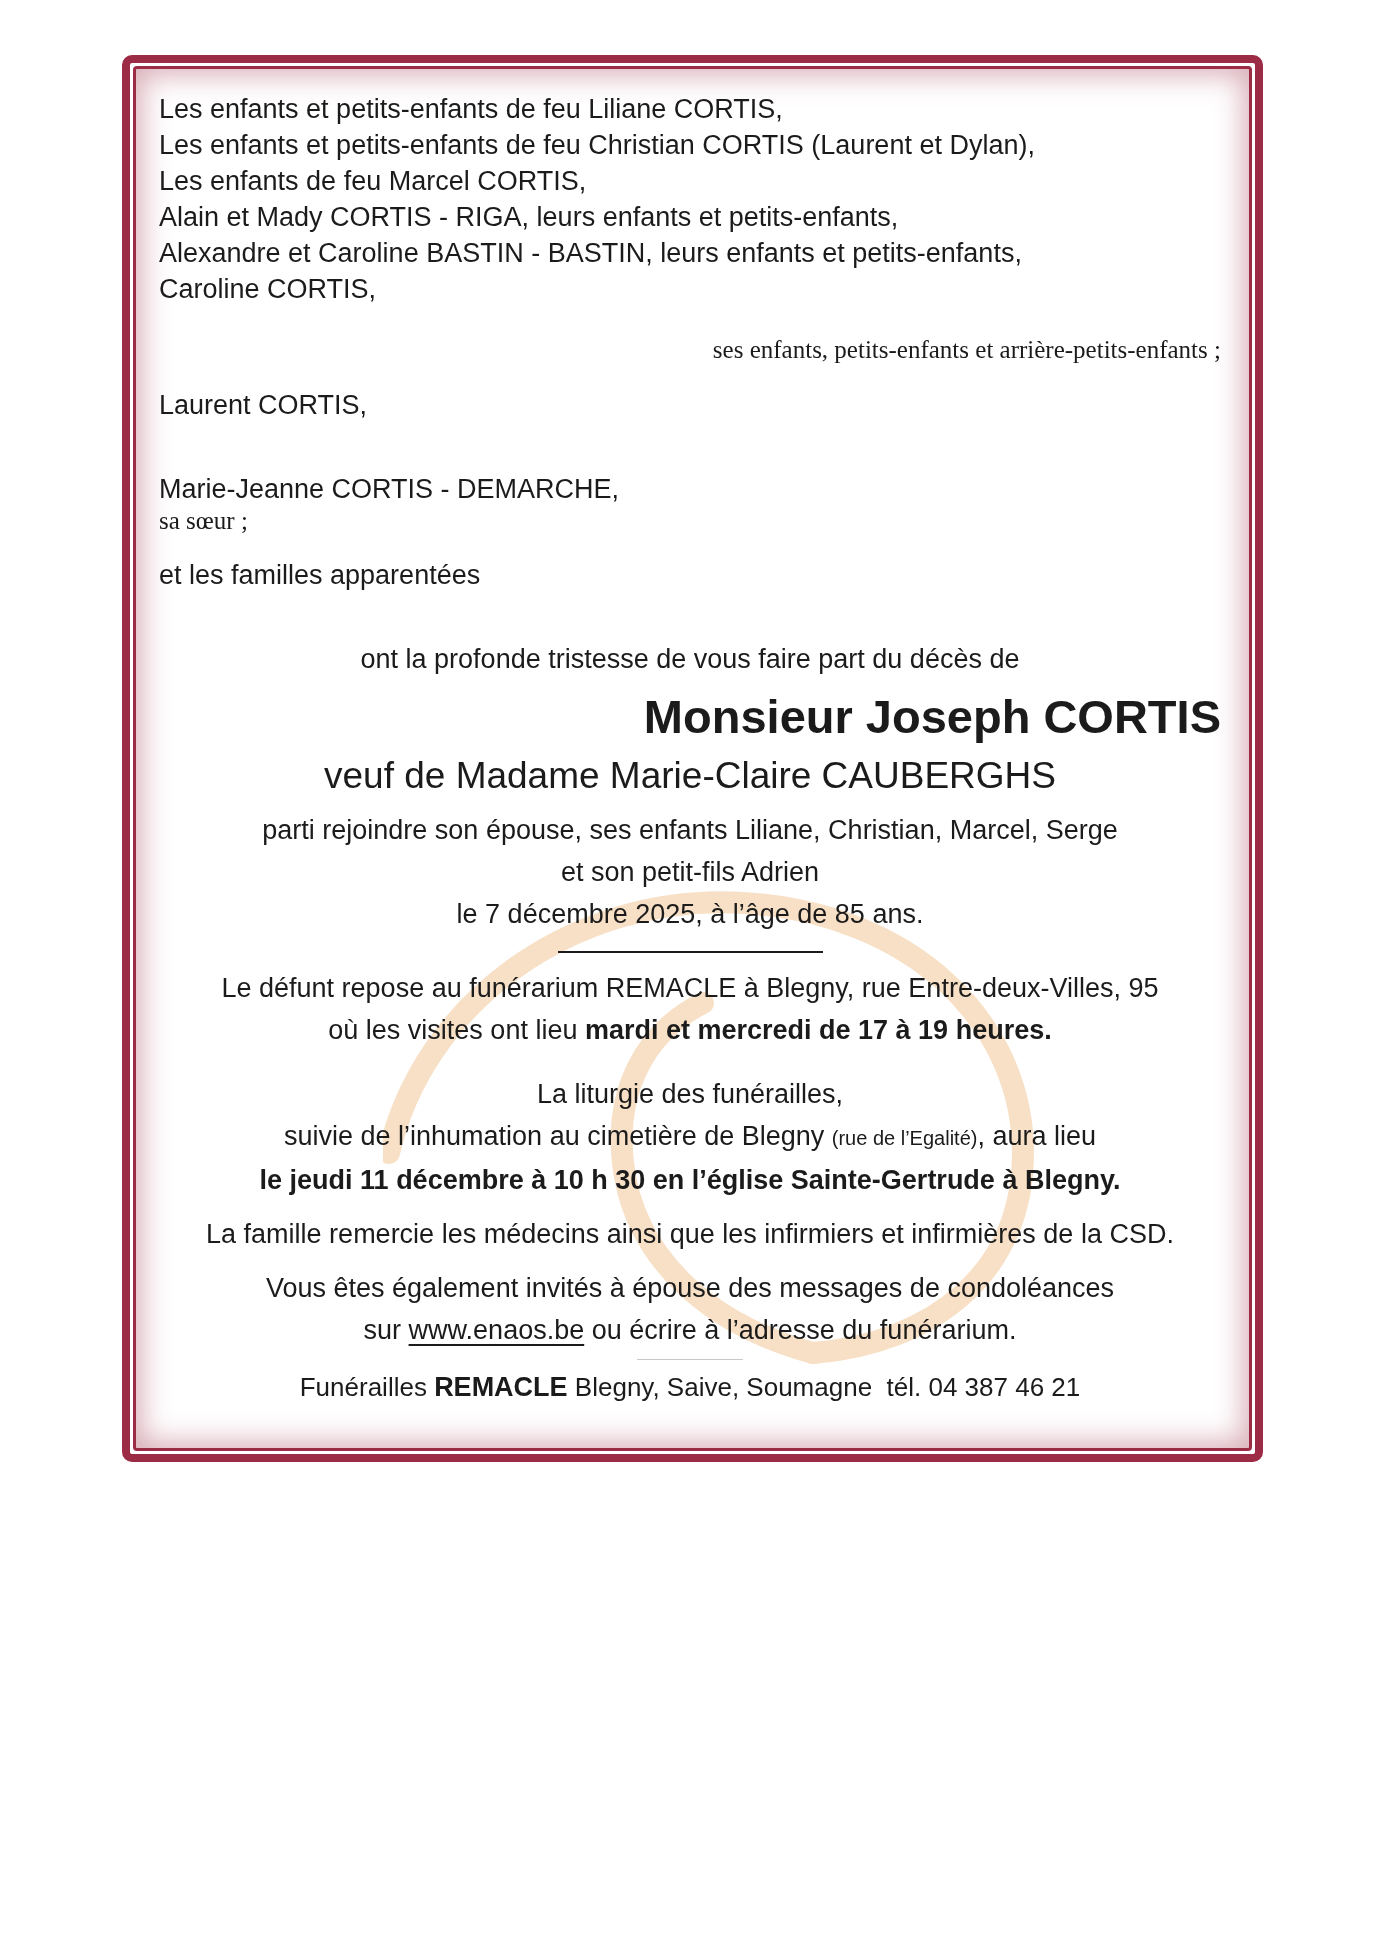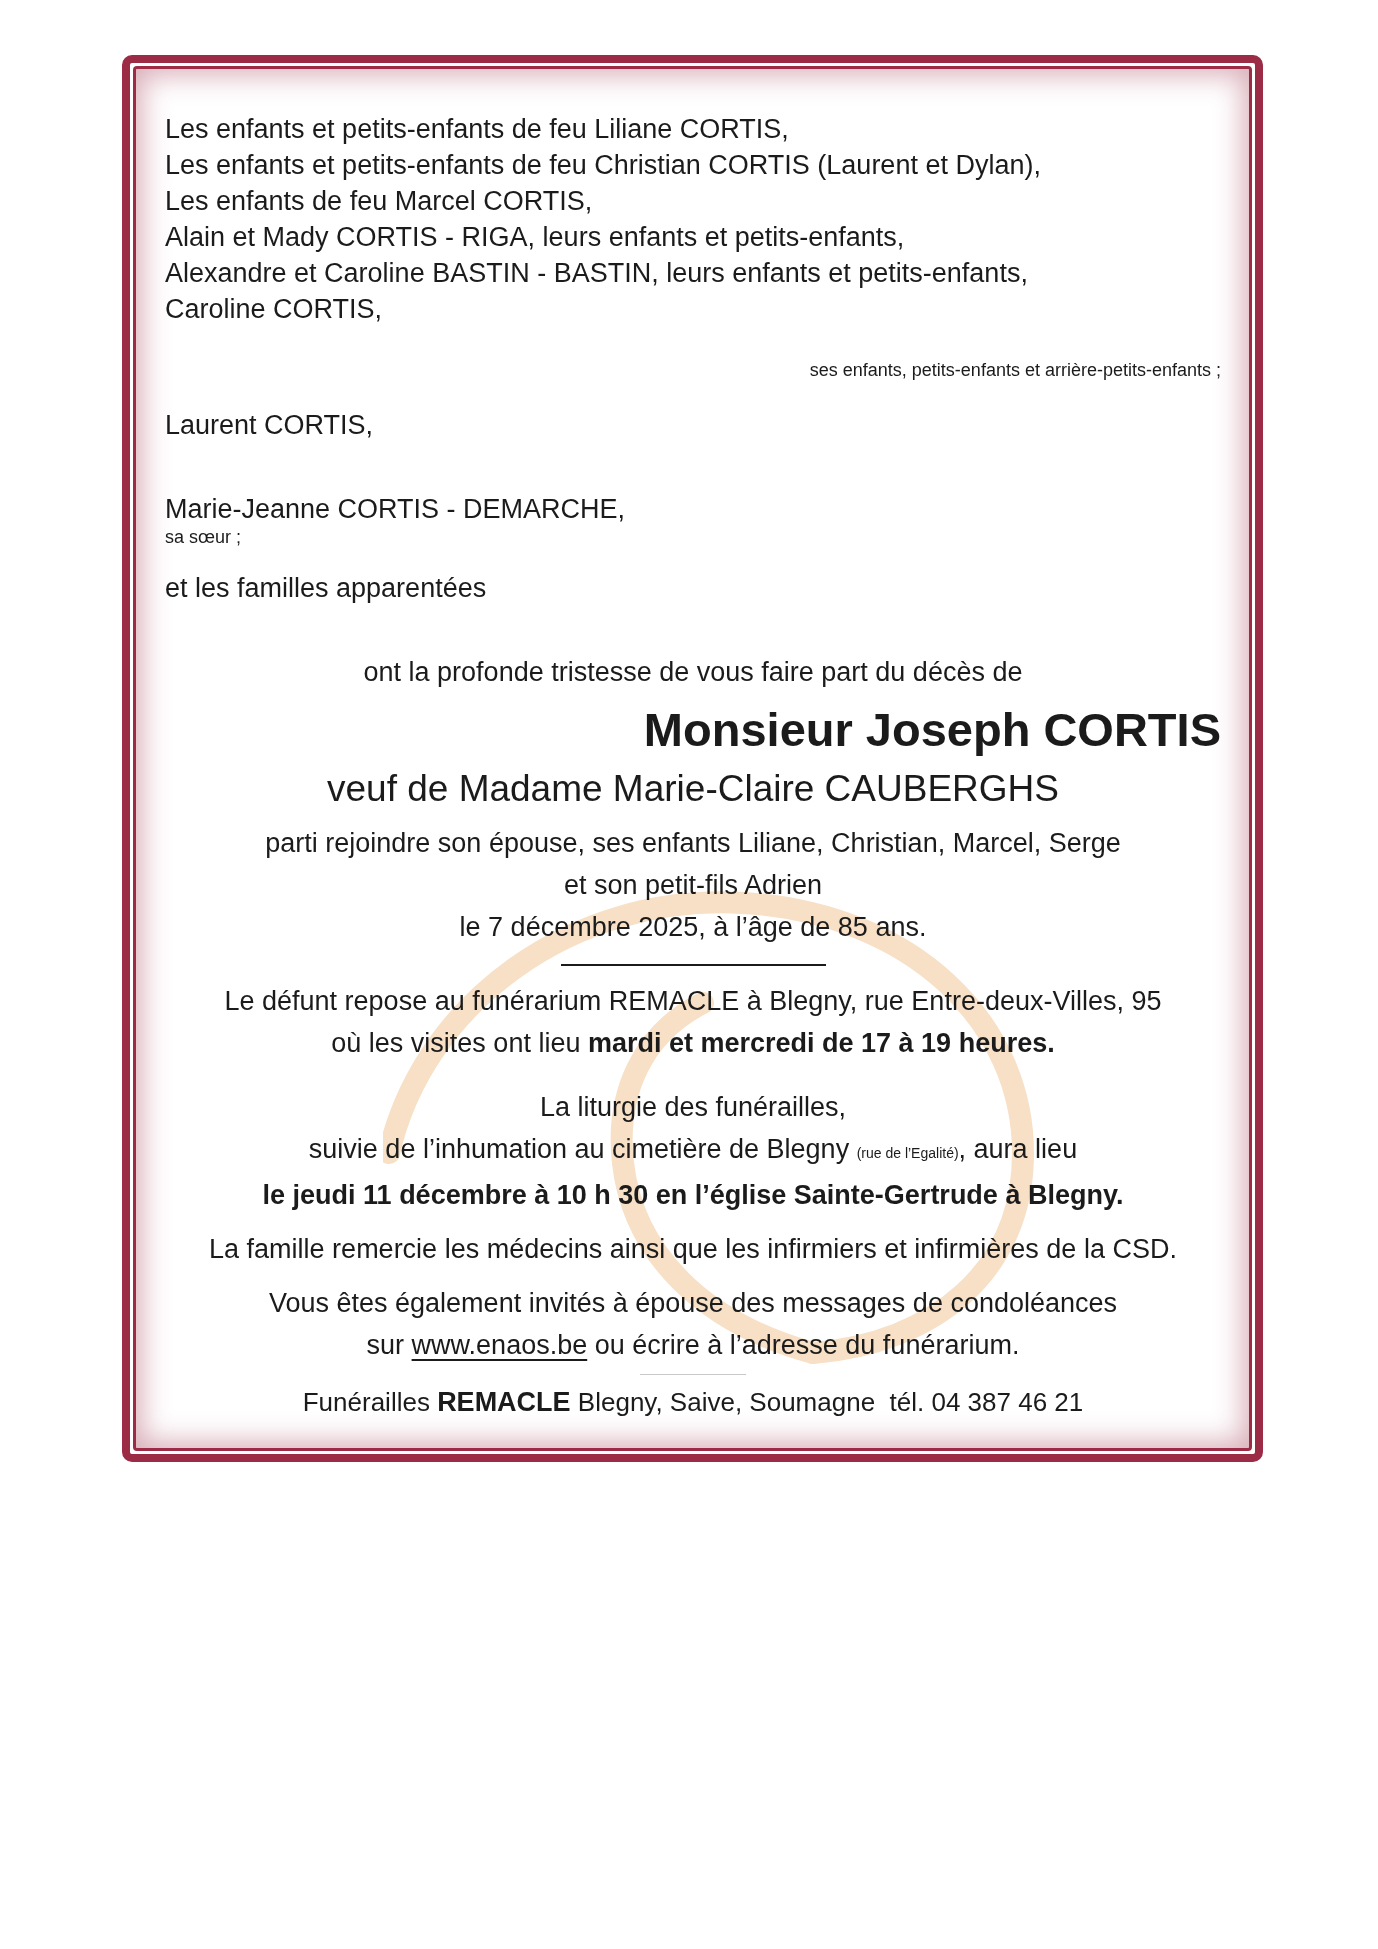--- a/index.html
+++ b/index.html
@@ -34,42 +34,41 @@
     overflow:hidden;
     background:#ffffff;
   }
   .watermark{
     position:absolute;left:247px;top:784px;
     width:660px;height:520px;
     z-index:0;
   }
   .content{
     position:relative;z-index:1;
-    padding:22px 28px 0 29px;
+    padding:22px 28px 0 23px;
     font-size:27px;
-    margin-top:20px;
   }
   .line{line-height:36px;}
-  .relation{font-size:18px;}
+  .relation{font-size:25px;font-family:Liberation Serif, serif;}
   .relation-children{margin-top:26px;text-align:right;line-height:34px;}
   .godchildren{margin-top:20px;}
   .row{display:flex;justify-content:space-between;align-items:baseline;}
   .sister-row{margin-top:48px;flex-direction:column;}
   .families{margin-top:22px;}
   .center{text-align:center;}
   .intro{margin-top:46px;line-height:40px;}
   .name{margin:8px 0 0 0;font-size:47px;font-weight:bold;line-height:60px;text-align:right;letter-spacing:0px;}
   .widower{font-size:37px;line-height:50px;margin-top:4px;}
   .lead-lines{margin-top:8px;line-height:42px;}
   .divider{width:265px;border:none;border-top:2px solid #1b1b1b;margin:16px auto 0;}
   .repose-block{margin-top:14px;line-height:42px;}
   .ceremony-block{margin-top:22px;line-height:42px;text-align:center;}
   .thanks{margin-top:12px;line-height:42px;}
   .condolences{margin-top:12px;line-height:42px;}
-  .small-note{font-size:14px;}
+  .small-note{font-size:20px;}
   .keep-space{white-space:pre-wrap;}
   b,strong{font-weight:bold;}
   .link{color:var(--ink);text-decoration:underline;text-underline-offset:5px;text-decoration-thickness:2px;cursor:pointer;}
   .small-divider{width:106px;border:none;border-top:1px solid #c9c9c9;margin:8px auto 0;}
   .footer{margin-top:10px;font-size:26px;line-height:34px;}
   .footer .brand{font-size:27px;font-weight:bold;}
 </style>
 </head>
 <body>
 

